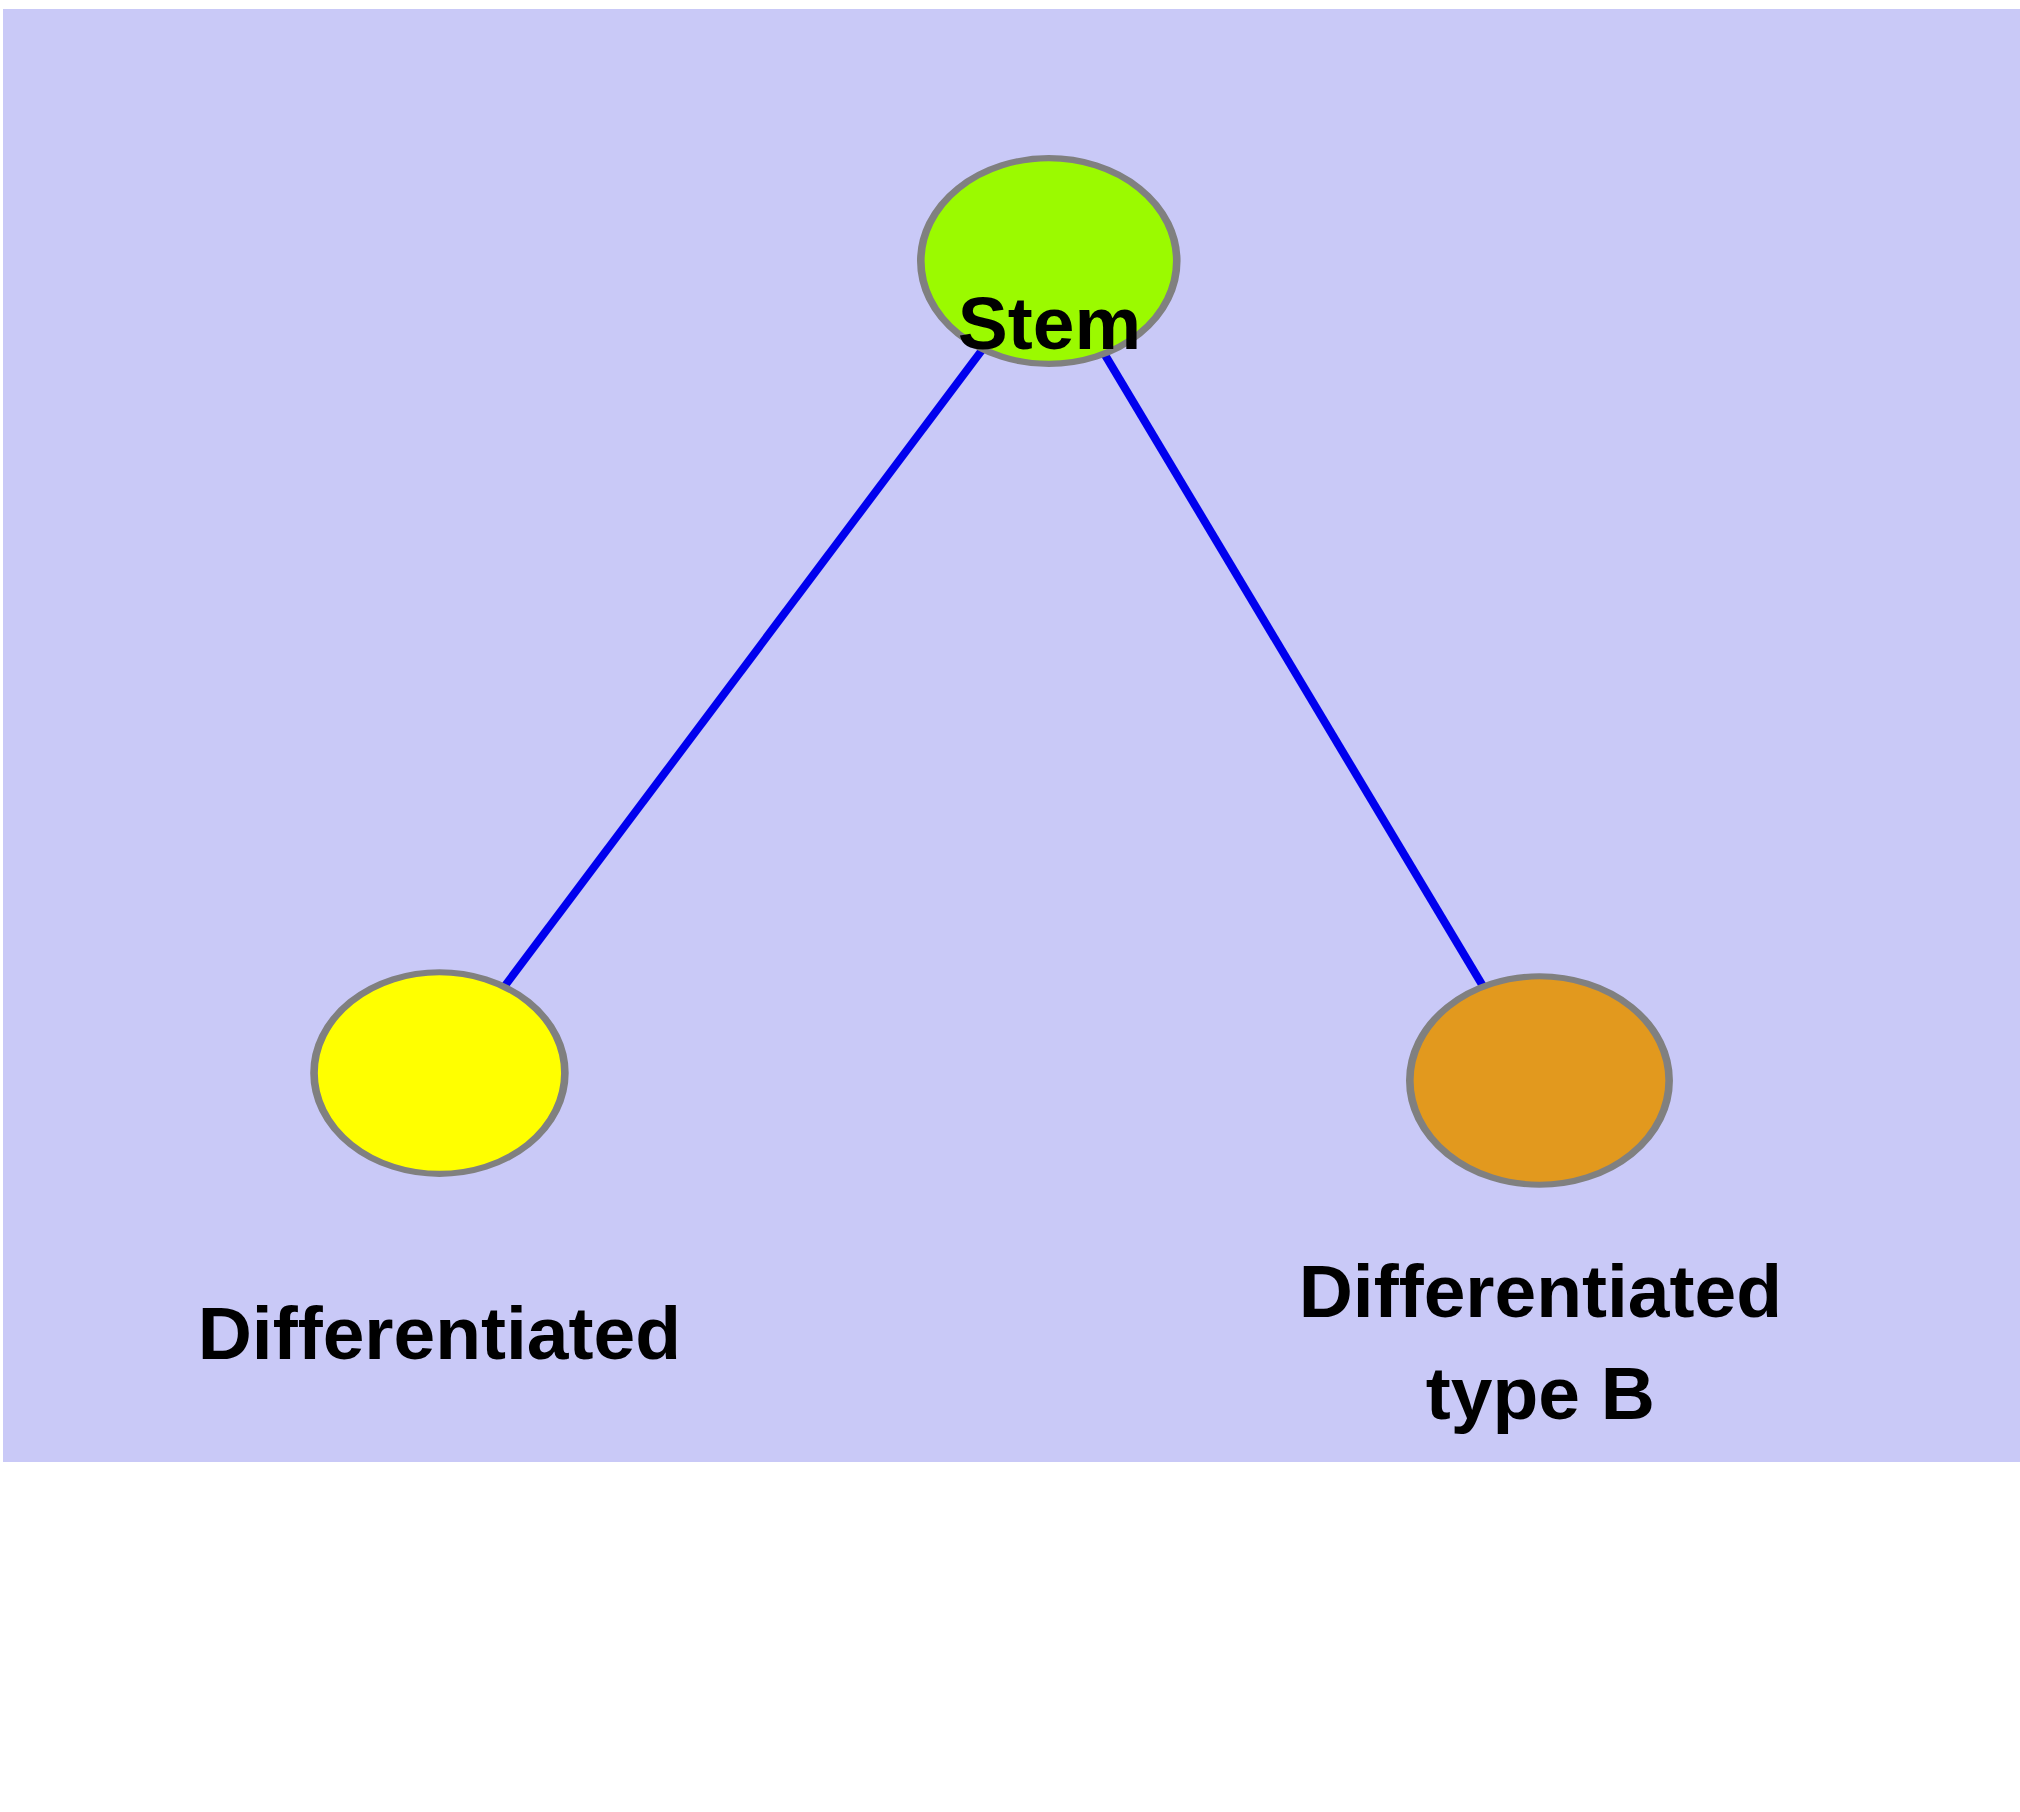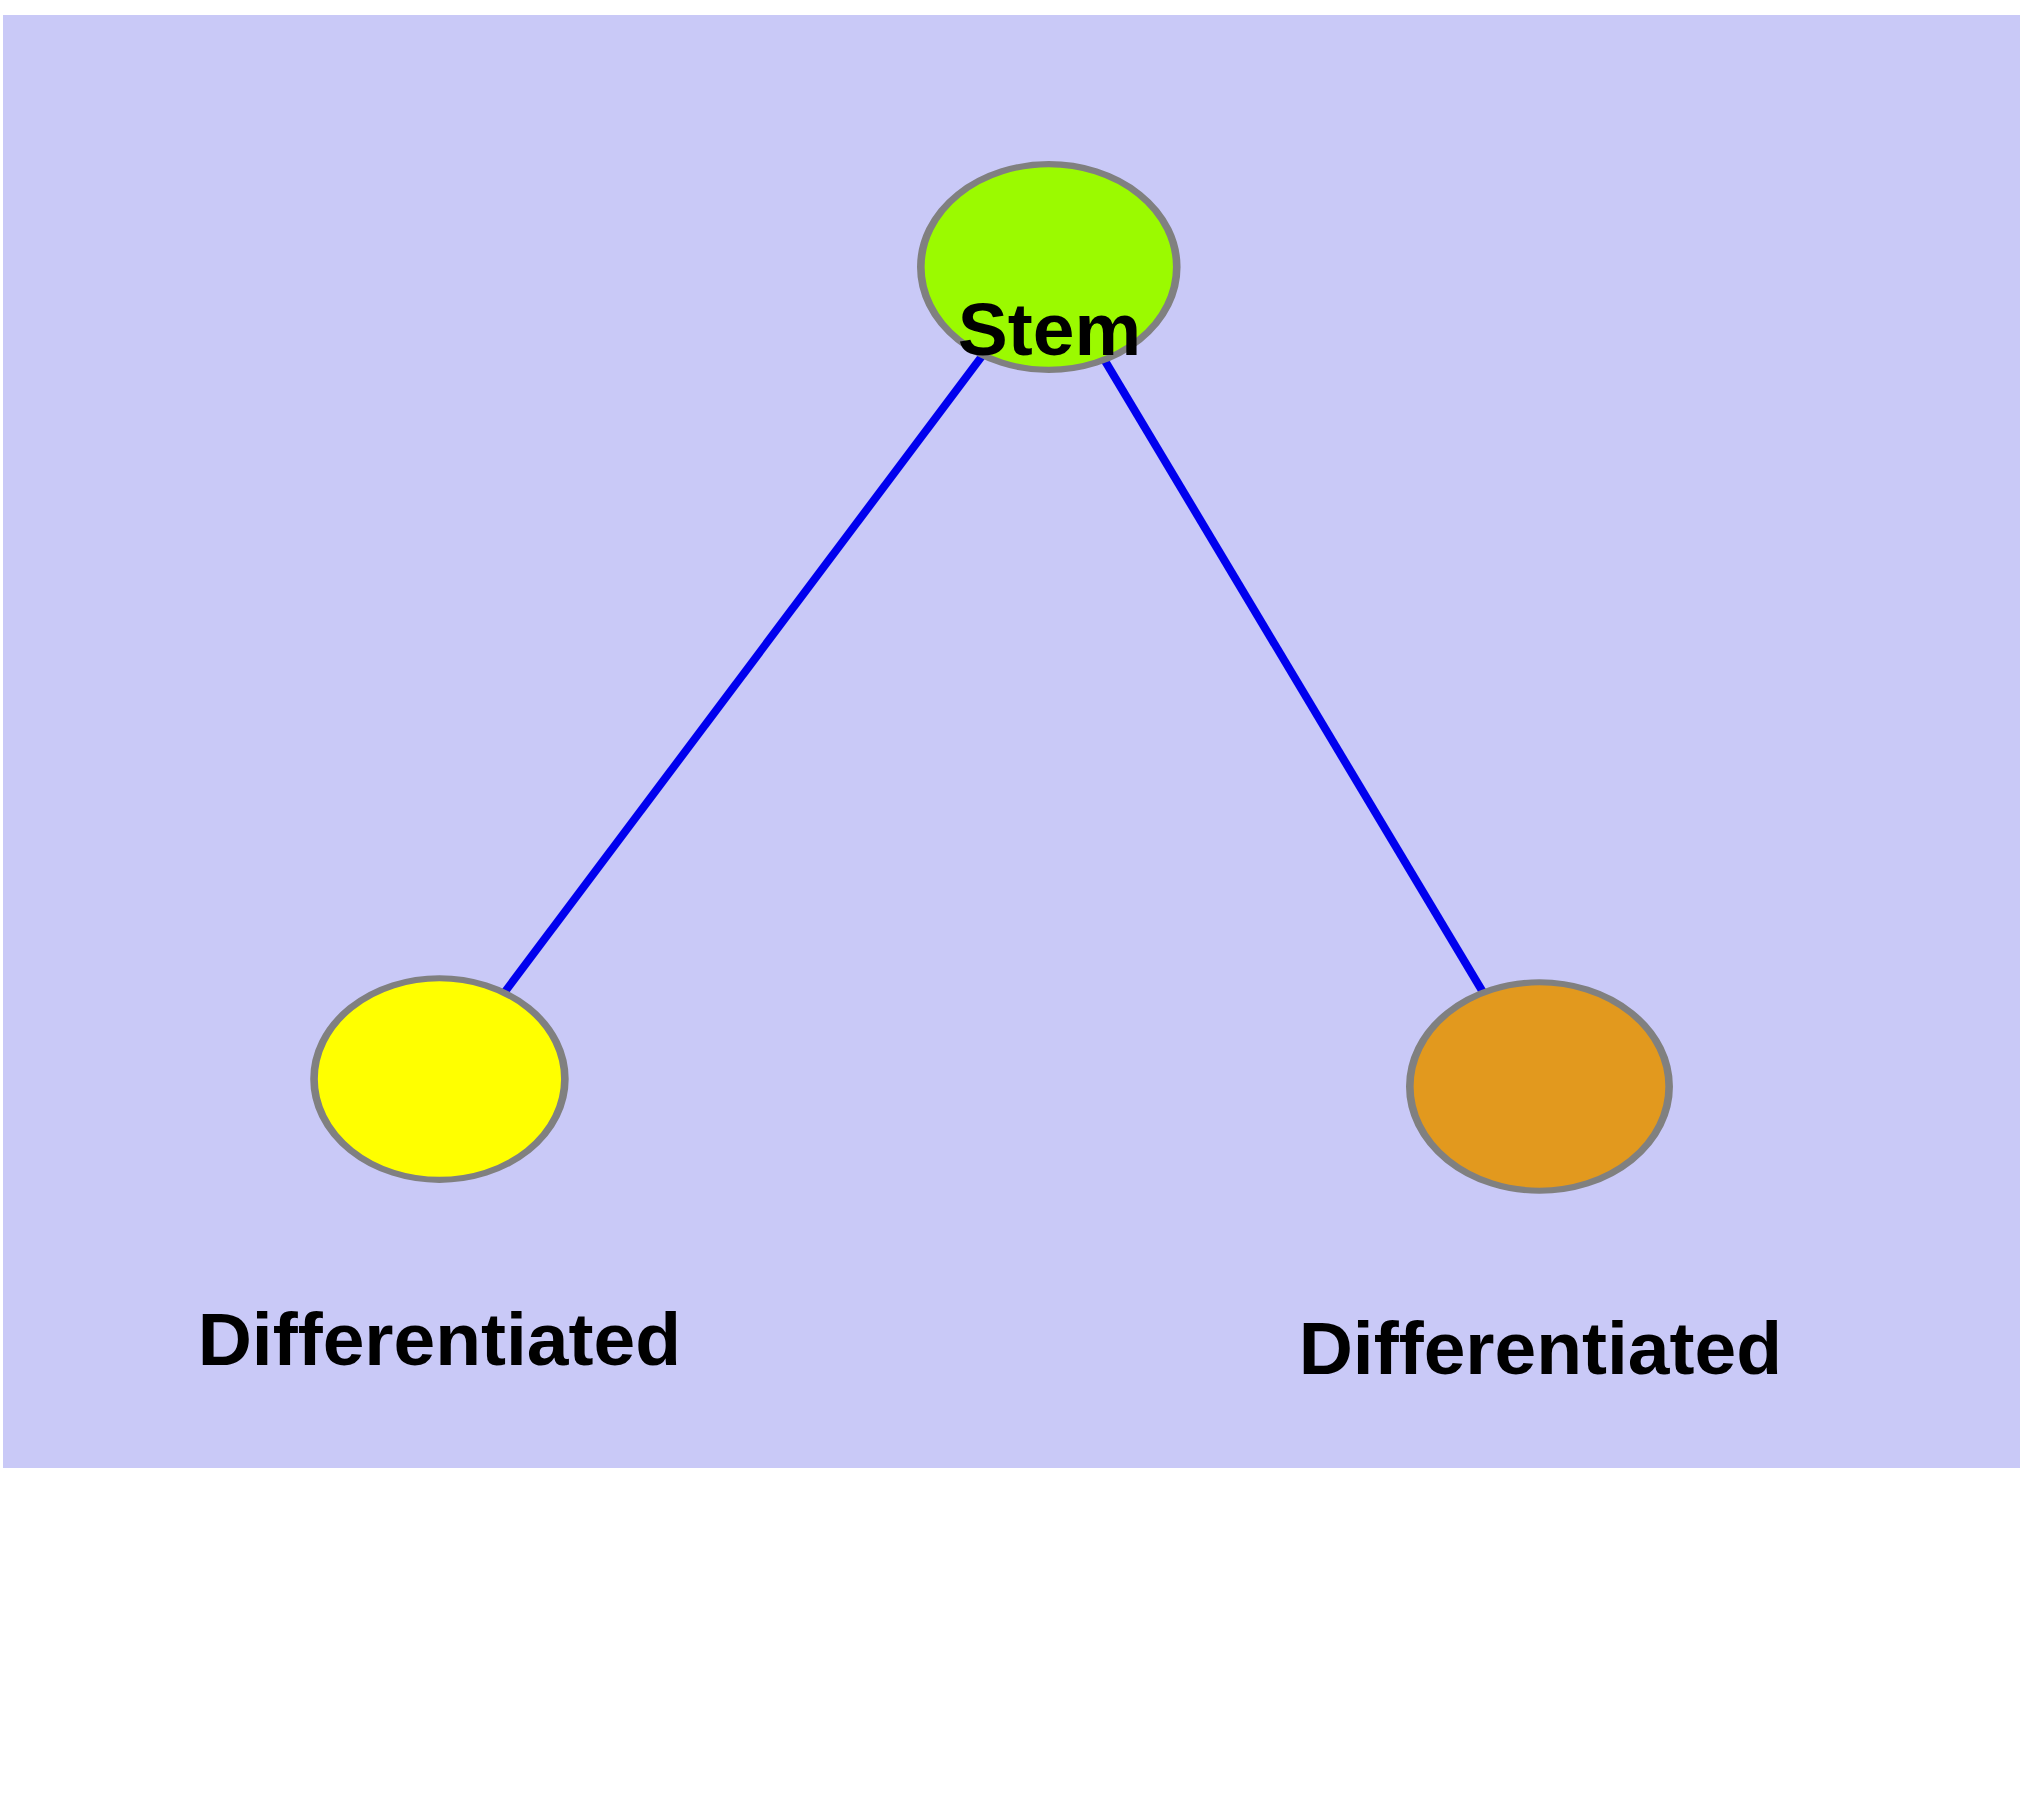--- a/index.html
+++ b/index.html
@@ -6,21 +6,21 @@
     margin: 0;
     padding: 0;
     width: 2021px;
     height: 1812px;
     background: #ffffff;
     overflow: hidden;
   }
   .canvas {
     position: absolute;
     left: 3.4px;
-    top: 15px;
+    top: 9px;
     width: 2017px;
     height: 1453px;
   }
   .graph-svg {
     position: absolute;
     left: 0;
     top: 0;
     width: 100%;
     height: 100%;
     display: block;
@@ -55,15 +55,16 @@
   <div class="node-label" style="left: 1046px; top: 314px; color: rgb(0, 0, 0);">
     <span>Stem</span>
   </div>
 
   <div class="node-label" style="left: 436px; top: 1324px; color: rgb(0, 0, 0);">
     <span>Differentiated</span>
   </div>
 
   <div class="node-label" style="left: 1537px; top: 1333px; color: rgb(0, 0, 0);">
     <span>Differentiated</span>
+    <span>type B</span>
   </div>
 </div>
 
 
 </body></html>

